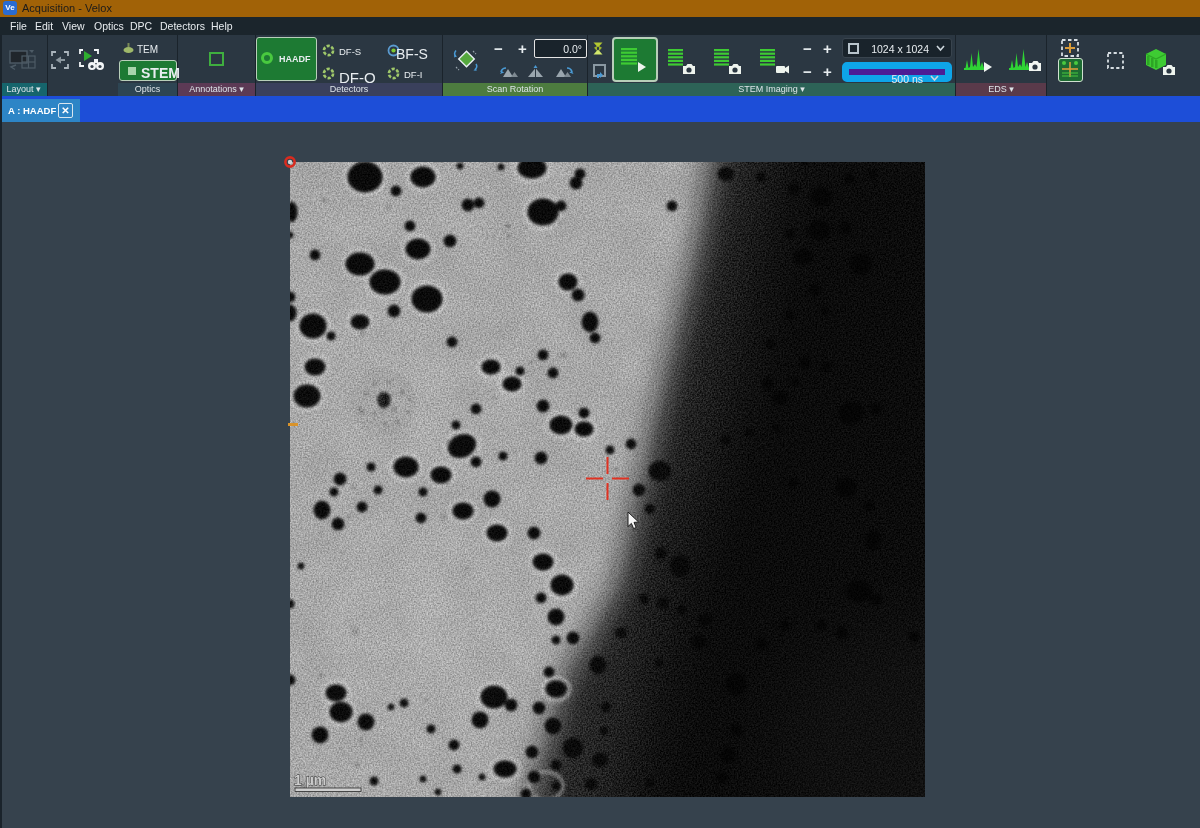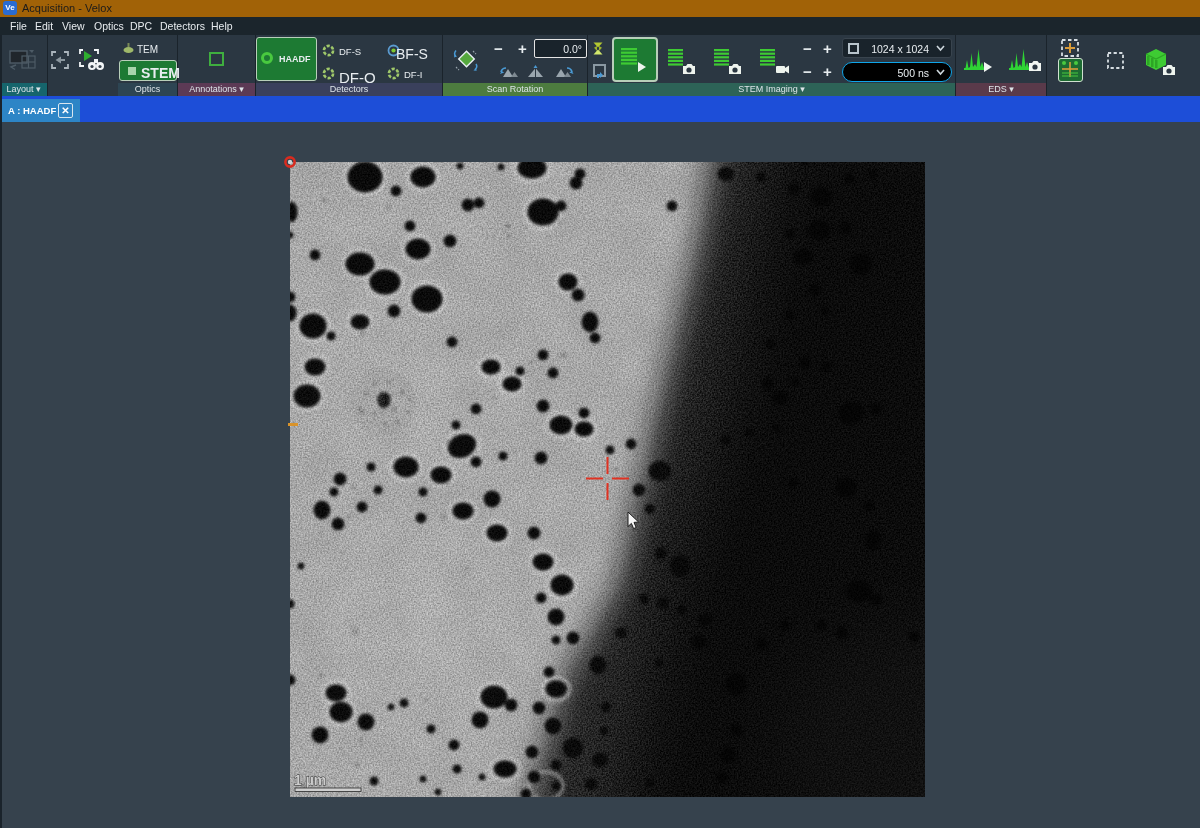--- a/index.html
+++ b/index.html
@@ -235,21 +235,21 @@
     <div class="txt" style="left:823px;top:5px;font-size:15px;font-weight:bold">+</div>
     <div class="txt" style="left:803px;top:28px;font-size:15px;font-weight:bold">−</div>
     <div class="txt" style="left:823px;top:28px;font-size:15px;font-weight:bold">+</div>
     <div class="abs" style="left:842px;top:3px;width:110px;height:20px;background:#19232b;border:1px solid #39444e;border-radius:3px">
       <div class="abs" style="left:5px;top:3.5px;width:11px;height:11px;border:2px solid #b8c4cc"></div>
       <div class="txt" style="right:22px;top:3.5px;font-size:10.5px">1024 x 1024</div>
       <svg class="abs" style="right:6px;top:6px" width="9" height="7" viewBox="0 0 9 7">
           <path d="M1 1 l3.5 4 l3.5 -4" fill="none" stroke="#cdd6dc" stroke-width="1.6"></path>
         </svg>
     </div>
-    <div class="abs" style="left:842px;top:27px;width:110px;height:20px;background:#000000;border:1px solid #0ea5e9;border-radius:10px">
+    <div class="abs" style="left:842px;top:27px;width:110px;height:20px;background:#4c1d95;border:7px solid #0ea5e9;border-radius:5px">
       <div class="txt" style="right:22px;top:3.5px;font-size:10.5px">500 ns</div>
       <svg class="abs" style="right:6px;top:6px" width="9" height="7" viewBox="0 0 9 7">
           <path d="M1 1 l3.5 4 l3.5 -4" fill="none" stroke="#cdd6dc" stroke-width="1.6"></path>
         </svg>
     </div>
 
     <svg class="abs" style="left:964px;top:11px" width="29" height="27" viewBox="0 0 29 27">
       <path d="M0 22 L1.5 22 L3 14 L4.5 22 L6 21 L7.5 7 L9 21 L11 18 L12.5 21 L14.5 3 L16.5 21 L18 16 L20 22 L20 24 L0 24 Z" fill="#2fd435"></path>
       <path d="M20 16 l8 5 l-8 5 z" fill="#f2f6f2"></path>
     </svg>

